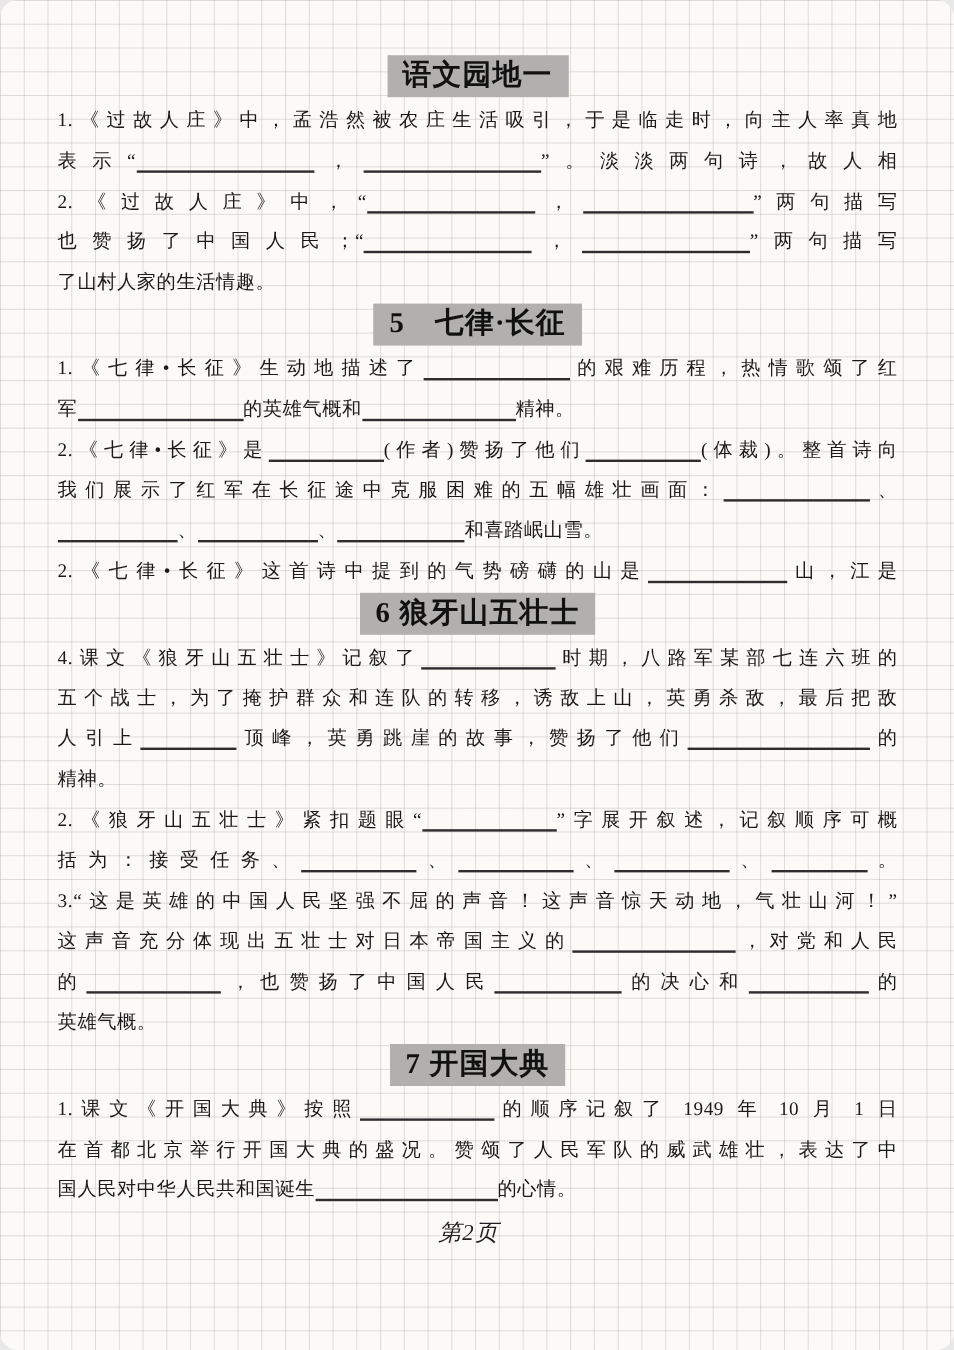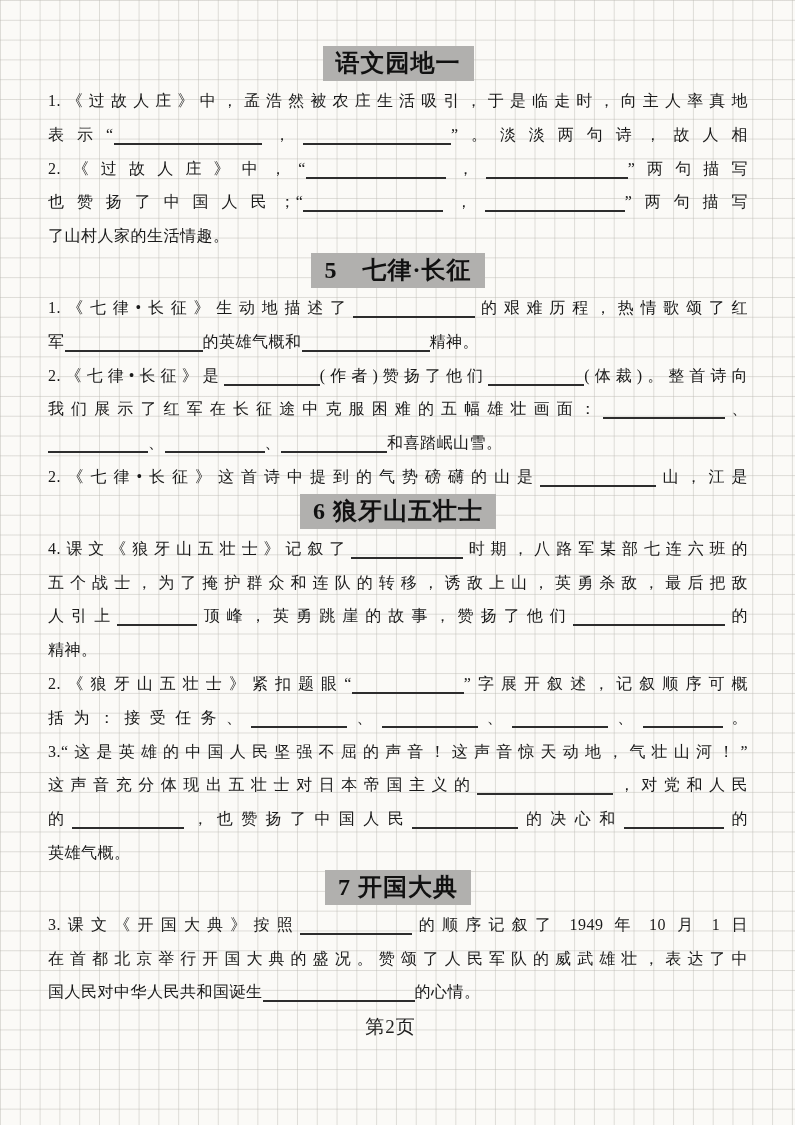--- a/index.html
+++ b/index.html
@@ -11,20 +11,21 @@
     margin: 0 auto;
     background-color: #fbfaf7;
     background-image:
       linear-gradient(to right, rgba(185,183,176,0.45) 1px, transparent 1px),
       linear-gradient(to bottom, rgba(185,183,176,0.45) 1px, transparent 1px);
     background-size: 19.8px 19.8px;
     padding: 46px 62px 0 48px;
     overflow: hidden;
     font-family: "Liberation Serif", "DejaVu Serif", serif;
     color: #1a1a1a;
+    border-radius: 15px;
   }
   .content { width: 700px; }
   .sec-header {
     height: 38px;
     line-height: 36px;
     text-align: center;
   }
   .sec-header-label {
     display: inline-block;
     background: var(--header-bg, #b1b0ae);
@@ -52,20 +53,21 @@
     height: 14px;
     border-bottom: 2px solid #2d2d2d;
     vertical-align: -5px;
   }
   .footer {
     margin-top: 5px;
     text-align: center;
     font-size: 19px;
     letter-spacing: 1px;
     color: #1f1f1f;
+    font-style: italic;
   }
 </style>
 </head>
 <body>
 
 <div class="page">
   <div class="content">
       <div class="sec-header"><span class="sec-header-label">语文园地一</span></div>
       <div class="line just"><span>1.《过故人庄》中，孟浩然被农庄生活吸引，于是临走时，向主人率真地</span></div>
       <div class="line just"><span>表示“</span><span class="blank" style="width: 148px;"></span><span>，</span><span class="blank" style="width: 148px;"></span><span>”。淡淡两句诗，故人相</span></div>
@@ -84,18 +86,18 @@
       <div class="line just"><span>五个战士，为了掩护群众和连队的转移，诱敌上山，英勇杀敌，最后把敌</span></div>
       <div class="line just"><span>人引上</span><span class="blank" style="width: 80px;"></span><span>顶峰，英勇跳崖的故事，赞扬了他们</span><span class="blank" style="width: 152px;"></span><span>的</span></div>
       <div class="line"><span>精神。</span></div>
       <div class="line just"><span>2.《狼牙山五壮士》紧扣题眼“</span><span class="blank" style="width: 112px;"></span><span>”字展开叙述，记叙顺序可概</span></div>
       <div class="line just"><span>括为：接受任务、</span><span class="blank" style="width: 96px;"></span><span>、</span><span class="blank" style="width: 96px;"></span><span>、</span><span class="blank" style="width: 96px;"></span><span>、</span><span class="blank" style="width: 80px;"></span><span>。</span></div>
       <div class="line just"><span>3.“这是英雄的中国人民坚强不屈的声音！这声音惊天动地，气壮山河！”</span></div>
       <div class="line just"><span>这声音充分体现出五壮士对日本帝国主义的</span><span class="blank" style="width: 136px;"></span><span>，对党和人民</span></div>
       <div class="line just"><span>的</span><span class="blank" style="width: 112px;"></span><span>，也赞扬了中国人民</span><span class="blank" style="width: 106px;"></span><span>的决心和</span><span class="blank" style="width: 100px;"></span><span>的</span></div>
       <div class="line"><span>英雄气概。</span></div>
       <div class="sec-header"><span class="sec-header-label">7 开国大典</span></div>
-      <div class="line just"><span>3.课文《开国大典》按照</span><span class="blank" style="width: 112px;"></span><span>的顺序记叙了 1949 年 10 月 1 日</span></div>
+      <div class="line just"><span>1.课文《开国大典》按照</span><span class="blank" style="width: 112px;"></span><span>的顺序记叙了 1949 年 10 月 1 日</span></div>
       <div class="line just"><span>在首都北京举行开国大典的盛况。赞颂了人民军队的威武雄壮，表达了中</span></div>
       <div class="line"><span>国人民对中华人民共和国诞生</span><span class="blank" style="width: 152px;"></span><span>的心情。</span></div>
     </div>
   <div class="footer">第2页</div>
 </div>
 
 </body></html>

